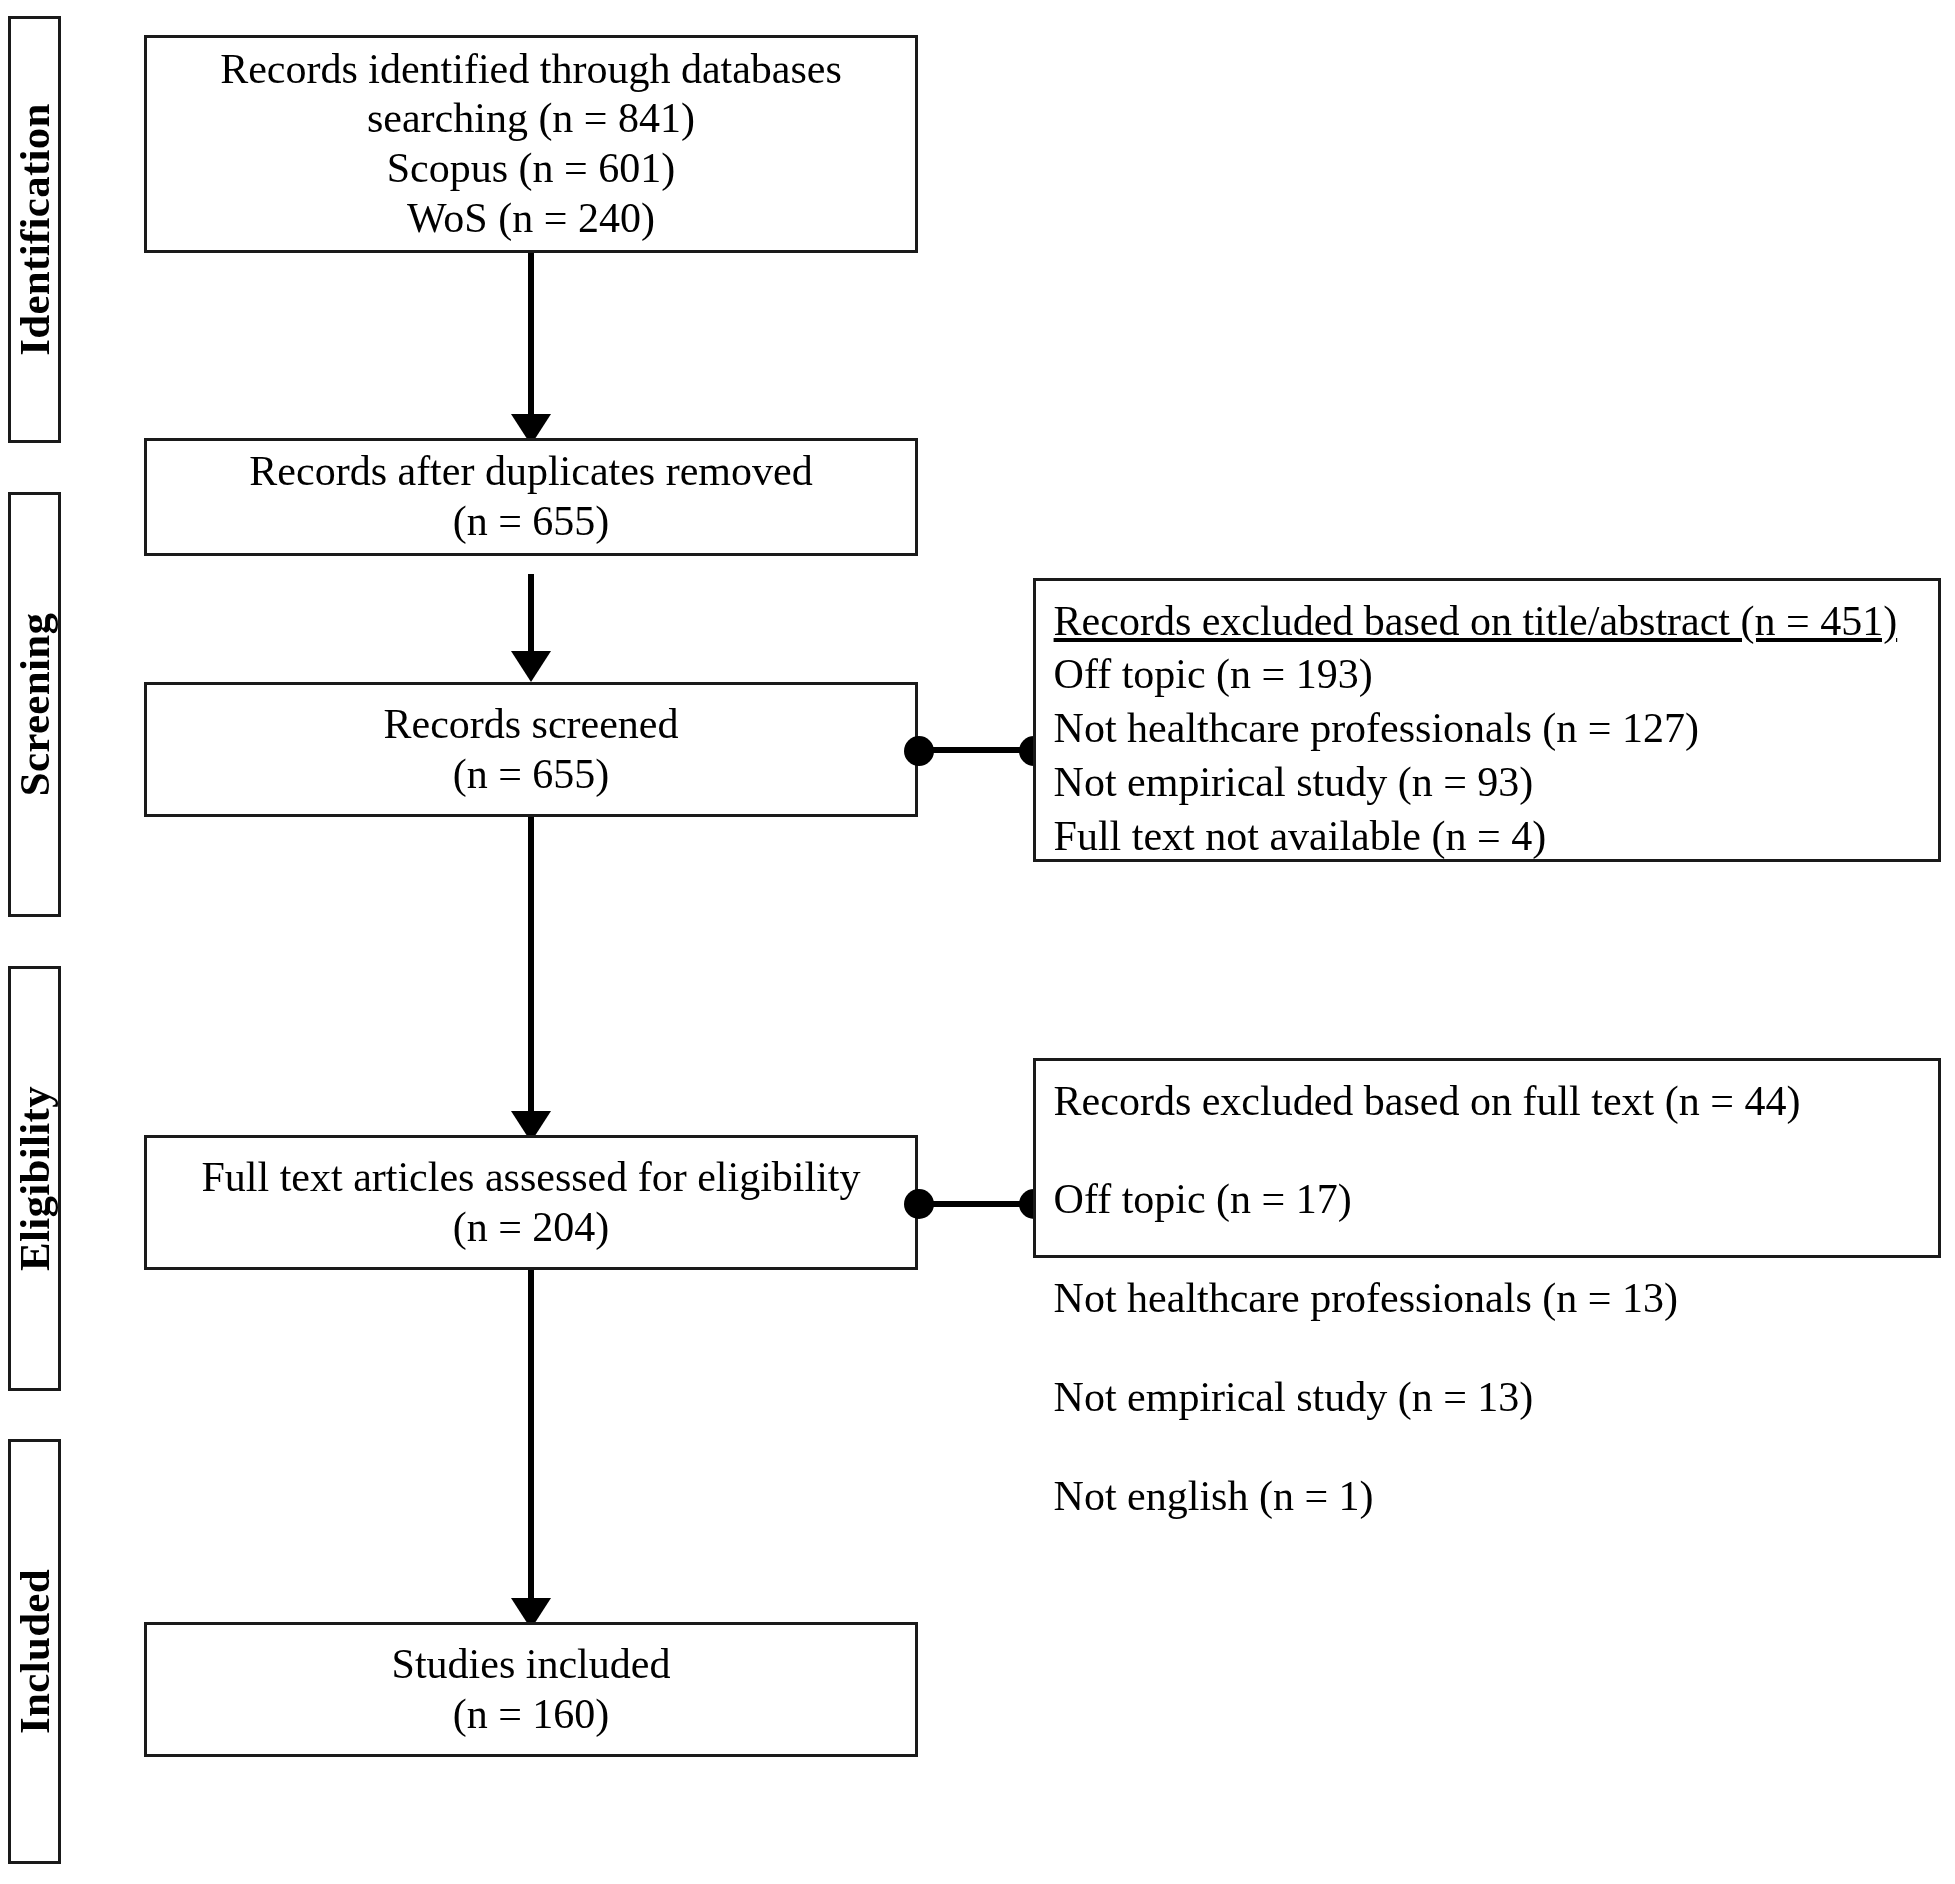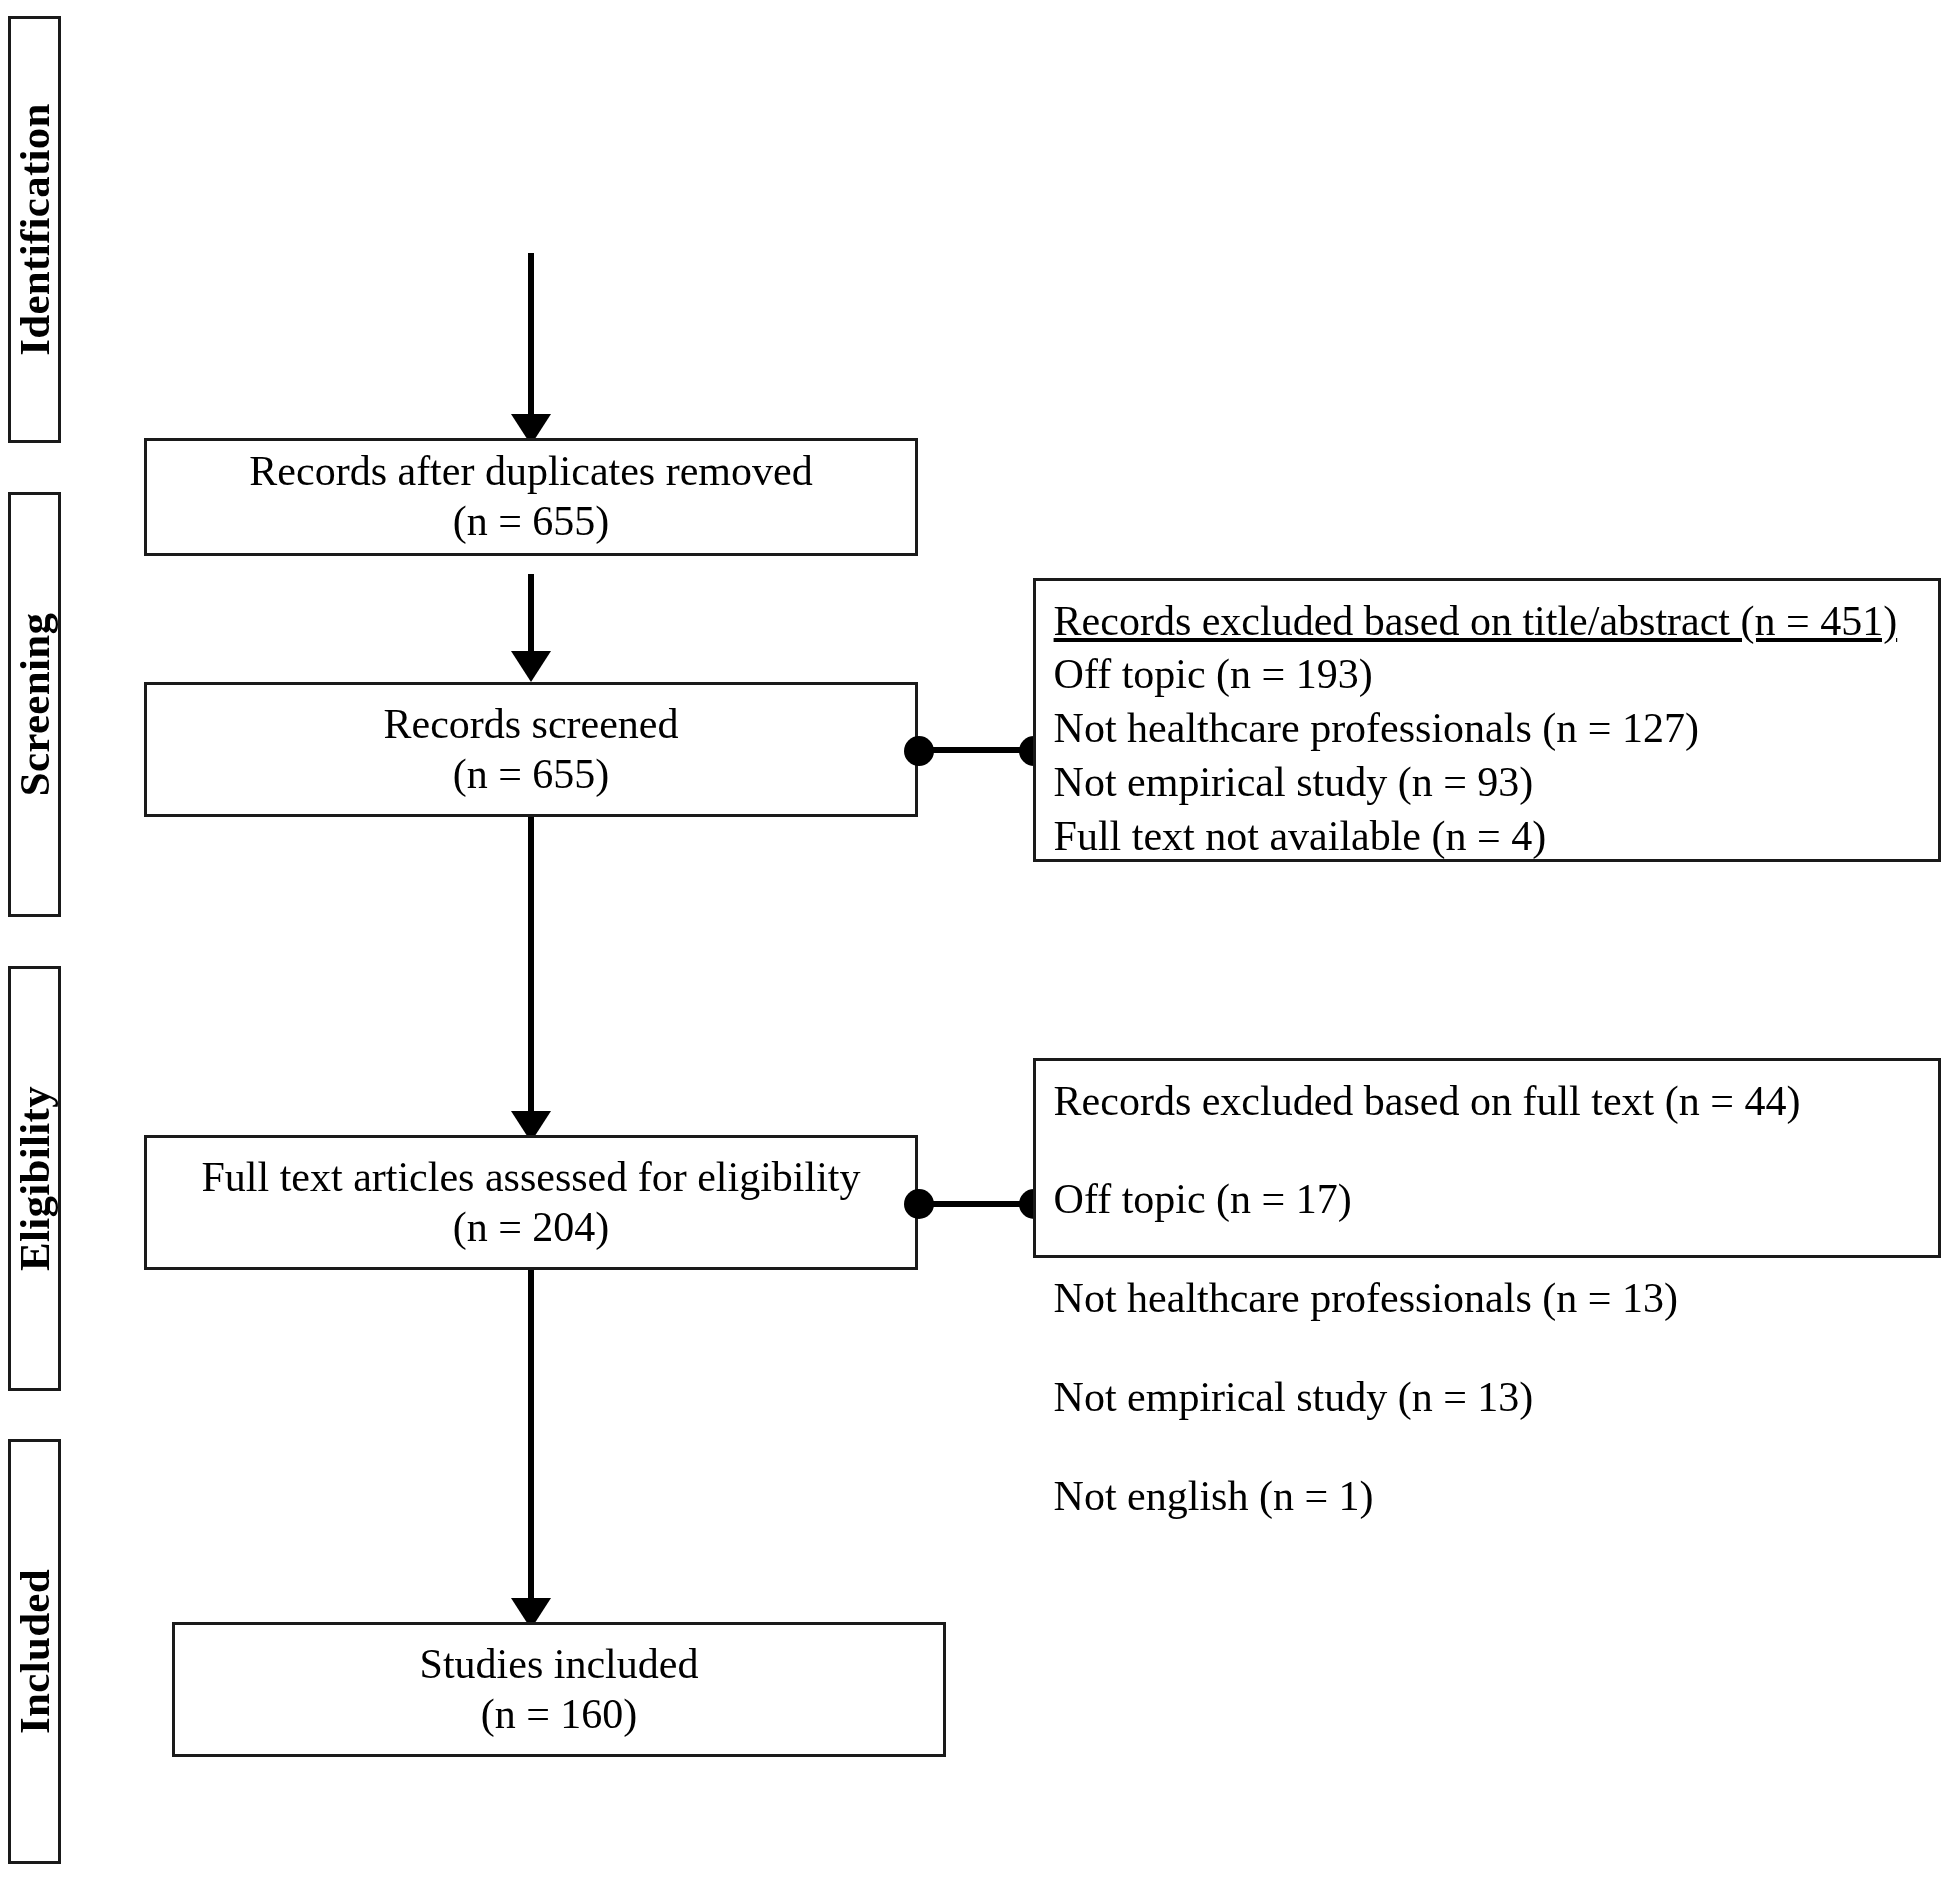--- a/index.html
+++ b/index.html
@@ -112,20 +112,26 @@
   </div>
 
   <div class="stage-box" style="left:8px; top:966px; width:53px; height:425px;">
     <span class="stage-label">Eligibility</span>
   </div>
 
   <div class="stage-box" style="left:8px; top:1439px; width:53px; height:425px;">
     <span class="stage-label">Included</span>
   </div>
 
+  <div class="flow-box" style="left:144px; top:35px; width:774px; height:218px;">
+    <span class="line">Records identified through databases</span>
+    <span class="line">searching (n = 841)</span>
+    <span class="line">Scopus (n = 601)</span>
+    <span class="line">WoS (n = 240)</span>
+  </div>
 
   <div class="v-arrow" style="left:528px; top:253px; height:165px;"></div>
   <div class="arrow-head" style="left:511px; top:414px;"></div>
 
   <div class="flow-box" style="left:144px; top:438px; width:774px; height:118px;">
     <span class="line">Records after duplicates removed</span>
     <span class="line">(n = 655)</span>
   </div>
 
   <div class="v-arrow" style="left:528px; top:574px; height:81px;"></div>
@@ -164,19 +170,19 @@
     <span class="line">Records excluded based on full text (n = 44)</span>
     <span class="line">Off topic (n = 17)</span>
     <span class="line">Not healthcare professionals (n = 13)</span>
     <span class="line">Not empirical study (n = 13)</span>
     <span class="line">Not english (n = 1)</span>
   </div>
 
   <div class="v-arrow" style="left:528px; top:1270px; height:331px;"></div>
   <div class="arrow-head" style="left:511px; top:1598px;"></div>
 
-  <div class="flow-box" style="left:144px; top:1622px; width:774px; height:135px;margin-left:28px;">
+  <div class="flow-box" style="left:144px; top:1622px; width:774px; height:135px;">
     <span class="line">Studies included</span>
     <span class="line">(n = 160)</span>
   </div>
 
 </div>
 
 
 </body></html>

